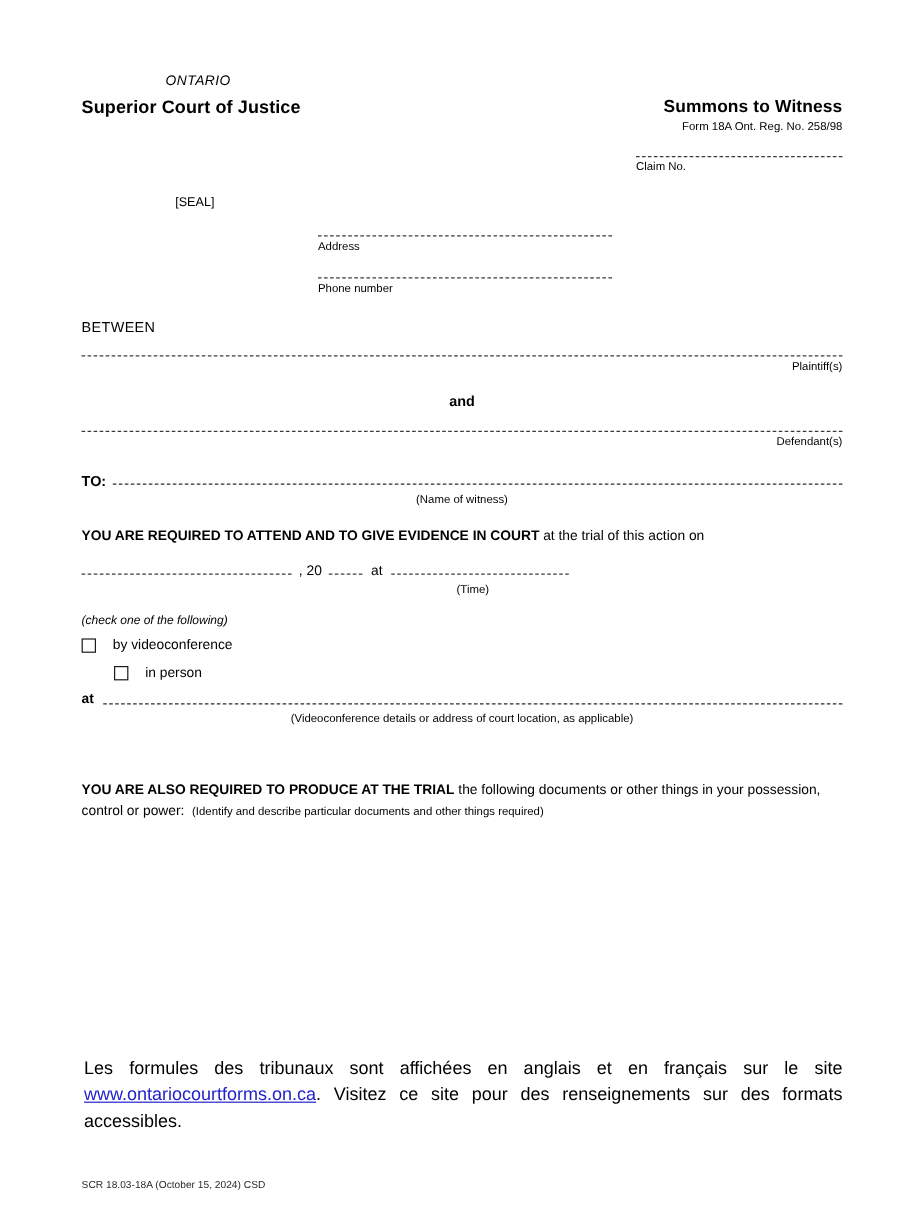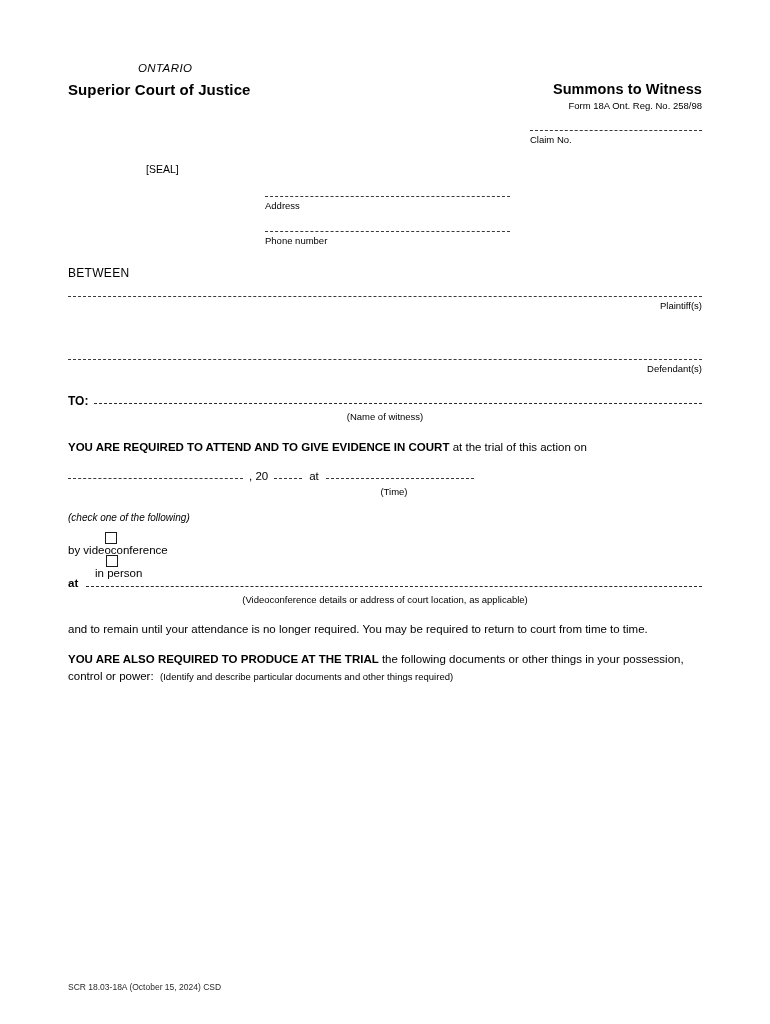--- a/index.html
+++ b/index.html
@@ -198,21 +198,20 @@
     top: 512px;
     font-size: 10px;
     font-style: italic;
   }
   .check-row {
     position: absolute;
     left: 68px;
     display: flex;
     align-items: center;
     font-size: 11.5px;
-    flex-direction: column;
   }
   #check-video  { top: 532px; }
   #check-person { top: 555px; padding-left: 27px; }
   .cbox {
     width: 10px;
     height: 10px;
     border: 1px solid #1a1a1a;
     background: #ffffff;
     display: inline-block;
     margin-right: 14px;
@@ -315,20 +314,21 @@
     <div class="fieldcap">Phone number</div>
   </div>
 
   <div class="between">BETWEEN</div>
 
   <div class="party" id="party-plaintiff">
     <div class="fieldline"></div>
     <div class="cap">Plaintiff(s)</div>
   </div>
 
+  <div class="and-word">and</div>
 
   <div class="party" id="party-defendant">
     <div class="fieldline"></div>
     <div class="cap">Defendant(s)</div>
   </div>
 
   <div class="to-row">
     <span class="to-label">TO:</span>
     <span class="rule"></span>
   </div>
@@ -358,24 +358,26 @@
     <span class="cbox"></span>
     <span>in person</span>
   </div>
 
   <div class="at-row">
     <span class="at-label">at</span>
     <span class="rule"></span>
   </div>
   <div class="at-cap">(Videoconference details or address of court location, as applicable)</div>
 
-  <div class="para-remain">and to remain until your attendance is no longer required. You may be required to return to court from time to time.</div>
 
   <div class="para-produce">
     <span class="bold">YOU ARE ALSO REQUIRED TO PRODUCE AT THE TRIAL</span><span> the following documents or other things in your</span>
     <span>possession, control or power:</span>&nbsp;
     <span class="small-italicish">(Identify and describe particular documents and other things required)</span>
   </div>
 
+  <div class="fr-notice">
+    <span>Les formules des tribunaux sont affichées en anglais et en français sur le site </span><a class="fr-link" href="#" style="color: rgb(34, 34, 204);">www.ontariocourtforms.on.ca</a><span>. Visitez ce site pour des renseignements sur des formats accessibles.</span>
+  </div>
 
   <div class="footer">SCR 18.03-18A (October 15, 2024) CSD</div>
 
 </div>
 
 </body></html>

